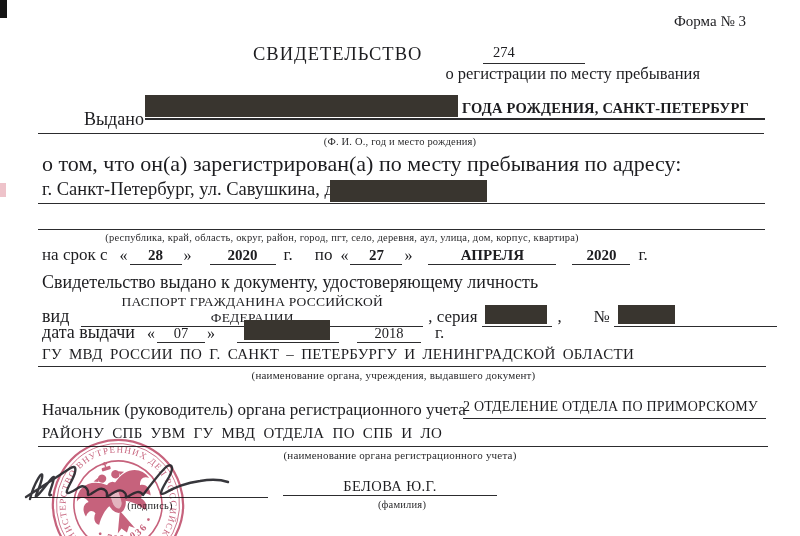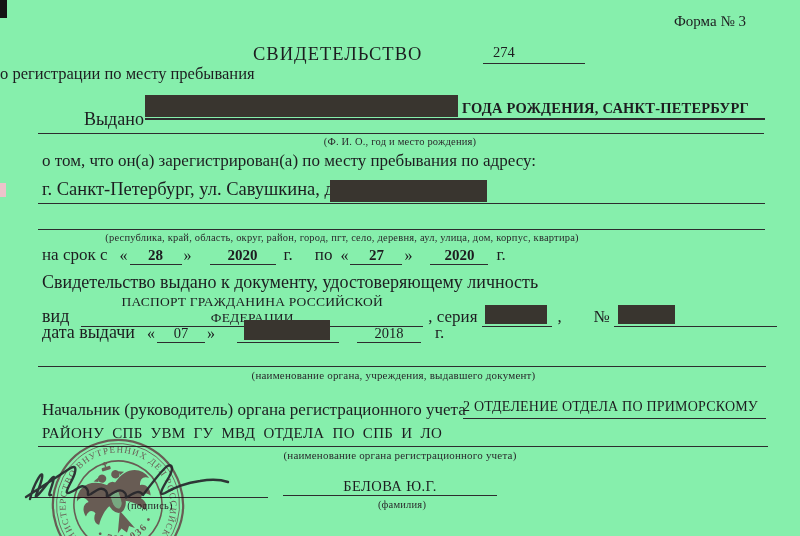--- a/index.html
+++ b/index.html
@@ -29,60 +29,61 @@
   .subtitle { font-size:16.5px; }
   .org-caps { font-size:15px; letter-spacing:.3px; word-spacing:3px; }
   .scanmark { position:absolute; background:#141414; }
   .stamp { position:absolute; left:43px; top:430px; width:150px; height:165px;
            mix-blend-mode:multiply; opacity:.93; filter:blur(.4px); color:#c25672; }
   .sig { position:absolute; left:22px; top:452px; width:260px; height:60px; }
 </style>
 </head>
 <body>
 
-<div class="paper" style="background: #86efac; color: rgb(29, 29, 32);">
+<div class="paper" style="background: #ffffff; color: rgb(29, 29, 32);">
 
   <div class="scanmark" style="left:0;top:7;width:5px;height:8px;"></div>
   <div class="scanmark" style="left:0;top:25;width:7px;height:18px;"></div>
   <div class="abs" style="left:0;top:183px;width:6px;height:14px;background:#eec3ca;"></div>
 
   <div class="abs" style="left:645px;top:13px;width:130px;text-align:center;font-size:15px;">Форма № 3</div>
 
   <div class="abs title-main" style="left:253px;top:44px;">СВИДЕТЕЛЬСТВО</div>
   <div class="abs" style="left:483px;top:44px;width:92px;border-bottom:1.6px solid #2c2c2e;font-size:14.5px;padding-left:10px;padding-bottom:2px;">274</div>
-  <div class="abs subtitle" style="left:0;top:64px;width:700px;text-align:left;">о регистрации по месту пребывания</div>
+  <div class="abs subtitle" style="left:0;top:64px;width:700px;text-align:right;">о регистрации по месту пребывания</div>
 
   <div class="abs label18" style="left:84px;top:95px;margin-top:14px;">Выдано</div>
   <div class="redact" style="left: 145px; top: 95px; width: 313px; height: 22px; background: rgb(57, 53, 47);"></div>
   <div class="abs boldcaps" style="left:462px;top:100px;">ГОДА РОЖДЕНИЯ, САНКТ-ПЕТЕРБУРГ</div>
   <div class="rule" style="left:145px;top:118px;width:620px;"></div>
 
   <div class="rule thin" style="left:38px;top:133px;width:726px;"></div>
   <div class="caption" style="left:0;top:136px;width:800px;">(Ф. И. О., год и место рождения)</div>
 
-  <div class="abs" style="left:42px;top:151px;font-size:17px;">о том, что он(а) зарегистрирован(а) по месту пребывания по адресу:</div>
+  <div class="abs" style="left:42px;top:151px;font-size:22px;">о том, что он(а) зарегистрирован(а) по месту пребывания по адресу:</div>
 
   <div class="abs" style="left:42px;top:179px;font-size:18.5px;">г. Санкт-Петербург, ул. Савушкина, дом</div>
   <div class="redact" style="left: 330px; top: 180px; width: 157px; height: 22px; background: rgb(57, 53, 47);"></div>
   <div class="rule thin" style="left:38px;top:203px;width:727px;"></div>
 
   <div class="rule thin" style="left:38px;top:229px;width:727px;"></div>
   <div class="caption" style="left:0;top:232px;width:684px;">(республика, край, область, округ, район, город, пгт, село, деревня, аул, улица, дом, корпус, квартира)</div>
 
   <div class="flexrow" style="left:42px;top:245px;">
     <span class="label17">на срок с</span>
     <span class="quote" style="margin-left:10px;">«</span>
     <span class="cell bval" style="width:52px;">28</span>
     <span class="quote">»</span>
     <span class="cell bval" style="width:66px;margin-left:16px;">2020</span>
     <span class="label17" style="margin-left:8px;">г.</span>
     <span class="label17" style="margin-left:22px;">по</span>
     <span class="quote" style="margin-left:6px;">«</span>
     <span class="cell bval" style="width:52px;">27</span>
     <span class="quote">»</span>
+    <span class="cell bval" style="width:128px;margin-left:14px;">АПРЕЛЯ</span>
     <span class="cell bval" style="width:58px;margin-left:16px;">2020</span>
     <span class="label17" style="margin-left:8px;">г.</span>
   </div>
 
   <div class="abs" style="left:42px;top:272px;font-size:18px;">Свидетельство выдано к документу, удостоверяющему личность</div>
 
   <div class="flexrow" style="left:42px;top:294px;">
     <span class="label18">вид</span>
     <span class="cell capsval" style="width:342px;margin-left:12px;">ПАСПОРТ ГРАЖДАНИНА РОССИЙСКОЙ ФЕДЕРАЦИИ</span>
     <span class="label17" style="margin-left:5px;">, серия</span>
@@ -101,20 +102,21 @@
     <span class="quote" style="margin-left:10px;">«</span>
     <span class="cell" style="width:48px;font-size:14.5px;">07</span>
     <span class="quote">»</span>
     <span class="cell" style="width:102px;margin-left:20px;height:22px;position:relative;">
       <span class="redact" style="left: 7px; bottom: 2px; top: auto; width: 86px; height: 20px; background: rgb(57, 53, 47);"></span>
     </span>
     <span class="cell" style="width:64px;margin-left:18px;font-size:14.5px;">2018</span>
     <span class="label17" style="margin-left:14px;">г.</span>
   </div>
 
+  <div class="abs org-caps" style="left:42px;top:346px;">ГУ МВД РОССИИ ПО Г. САНКТ – ПЕТЕРБУРГУ И ЛЕНИНГРАДСКОЙ ОБЛАСТИ</div>
   <div class="rule thin" style="left:38px;top:366px;width:728px;"></div>
   <div class="caption" style="left:0;top:369px;width:787px;font-size:11px;">(наименование органа, учреждения, выдавшего документ)</div>
 
   <div class="abs" style="left:42px;top:400px;font-size:17px;">Начальник (руководитель) органа регистрационного учета</div>
   <div class="abs" style="left:463px;top:399px;width:303px;border-bottom:1.6px solid #2c2c2e;font-size:14px;letter-spacing:.2px;padding-bottom:3px;">2 ОТДЕЛЕНИЕ ОТДЕЛА  ПО ПРИМОРСКОМУ</div>
   <div class="abs" style="left:42px;top:425px;font-size:15px;letter-spacing:.3px;word-spacing:4px;">РАЙОНУ СПБ УВМ  ГУ  МВД ОТДЕЛА  ПО СПБ  И  ЛО</div>
   <div class="rule thin" style="left:38px;top:446px;width:730px;"></div>
   <div class="caption" style="left:0;top:449px;width:800px;font-size:11px;">(наименование органа регистрационного учета)</div>
 
   <div class="rule thin" style="left:30px;top:497px;width:238px;border-top-width:1.3px;"></div>

